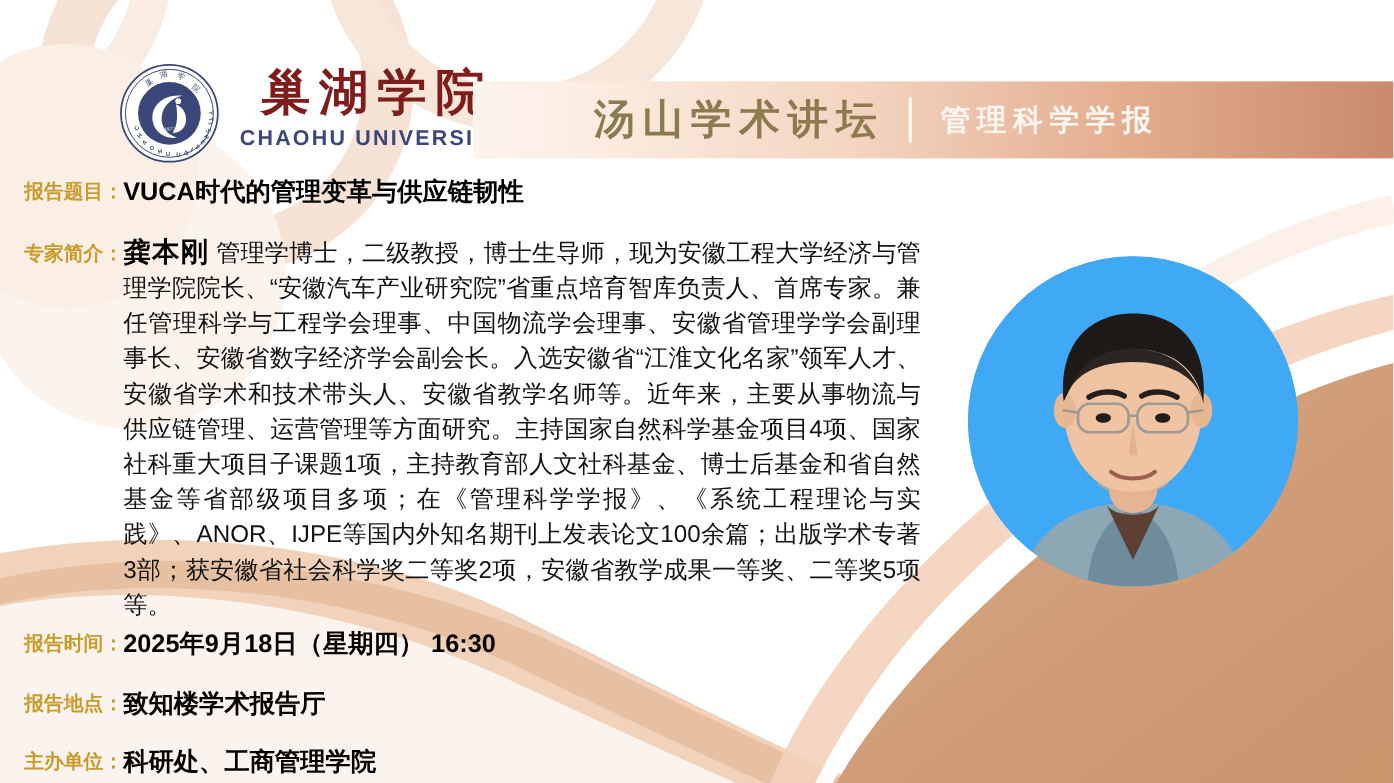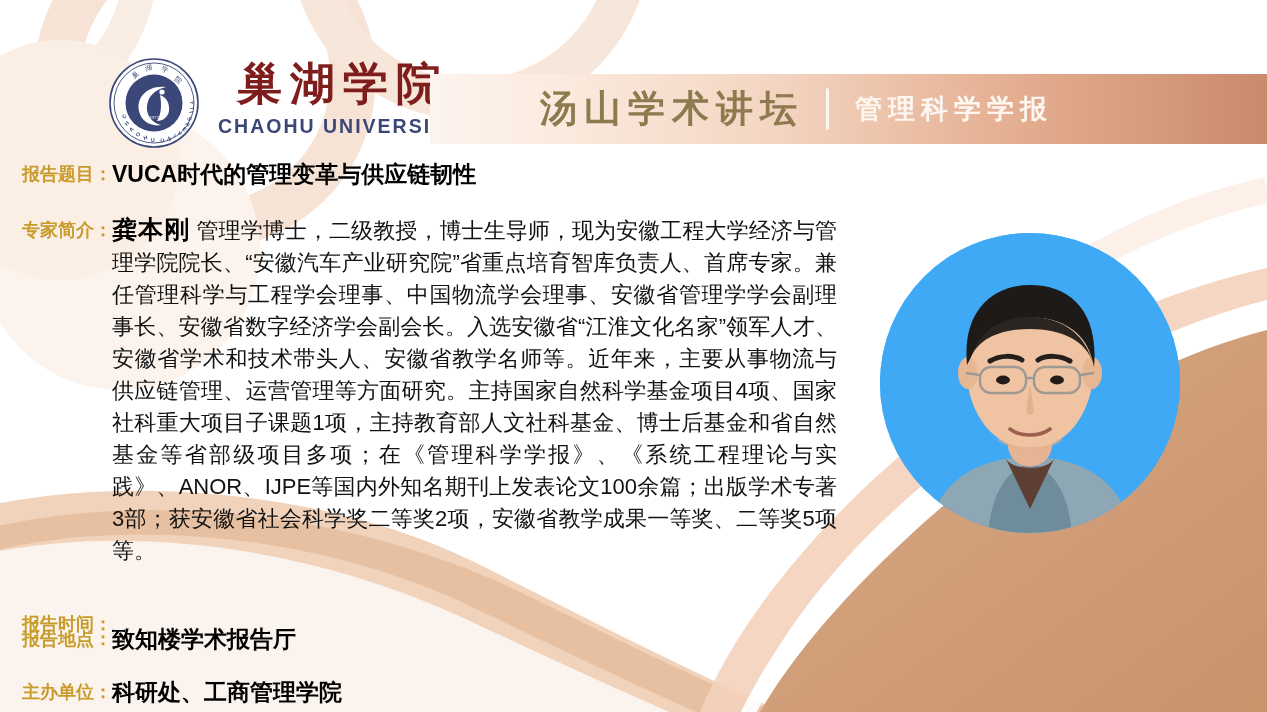--- a/index.html
+++ b/index.html
@@ -80,21 +80,21 @@
   #row-title{left:22px;top:157px;}
   #row-bio{left:22px;top:213px;width:860px;align-items:flex-start;}
 
   .bio-body{
     font-size:22px;line-height:32px;color:#121212;
     width:725px;text-align:justify;text-justify:inter-ideograph;
     font-weight:400;
   }
   .bio-name{font-size:25px;font-weight:700;color:#000;letter-spacing:1px;}
 
-  #row-time{left:22px;top:568px;margin-top:39px;}
+  #row-time{left:22px;top:568px;}
   #row-place{left:22px;top:622px;}
   #row-host{left:22px;top:675px;}
 
   
   .portrait{
     position:absolute;left:880px;top:233px;width:300px;height:300px;
     border-radius:50%;overflow:hidden;
     background:#3fa9f5;
   }
   .portrait svg{display:block;}
@@ -205,20 +205,21 @@
 
     <div class="row" id="row-bio">
       <span class="label">专家简介：</span>
       <div class="bio-body">
         <span class="bio-name">龚本刚</span><span> 管理学博士，二级教授，博士生导师，现为安徽工程大学经济与管理学院院长、“安徽汽车产业研究院”省重点培育智库负责人、首席专家。兼任管理科学与工程学会理事、中国物流学会理事、安徽省管理学学会副理事长、安徽省数字经济学会副会长。入选安徽省“江淮文化名家”领军人才、安徽省学术和技术带头人、安徽省教学名师等。近年来，主要从事物流与供应链管理、运营管理等方面研究。主持国家自然科学基金项目4项、国家社科重大项目子课题1项，主持教育部人文社科基金、博士后基金和省自然基金等省部级项目多项；在《管理科学学报》、《系统工程理论与实践》、ANOR、IJPE等国内外知名期刊上发表论文100余篇；出版学术专著 3部；获安徽省社会科学奖二等奖2项，安徽省教学成果一等奖、二等奖5项等。</span>
       </div>
     </div>
 
     <div class="row" id="row-time">
       <span class="label">报告时间：</span>
+      <span class="value-bold">2025年9月18日（星期四） 16:30</span>
     </div>
 
     <div class="row" id="row-place">
       <span class="label">报告地点：</span>
       <span class="value-bold">致知楼学术报告厅</span>
     </div>
 
     <div class="row" id="row-host">
       <span class="label">主办单位：</span>
       <span class="value-bold">科研处、工商管理学院</span>

